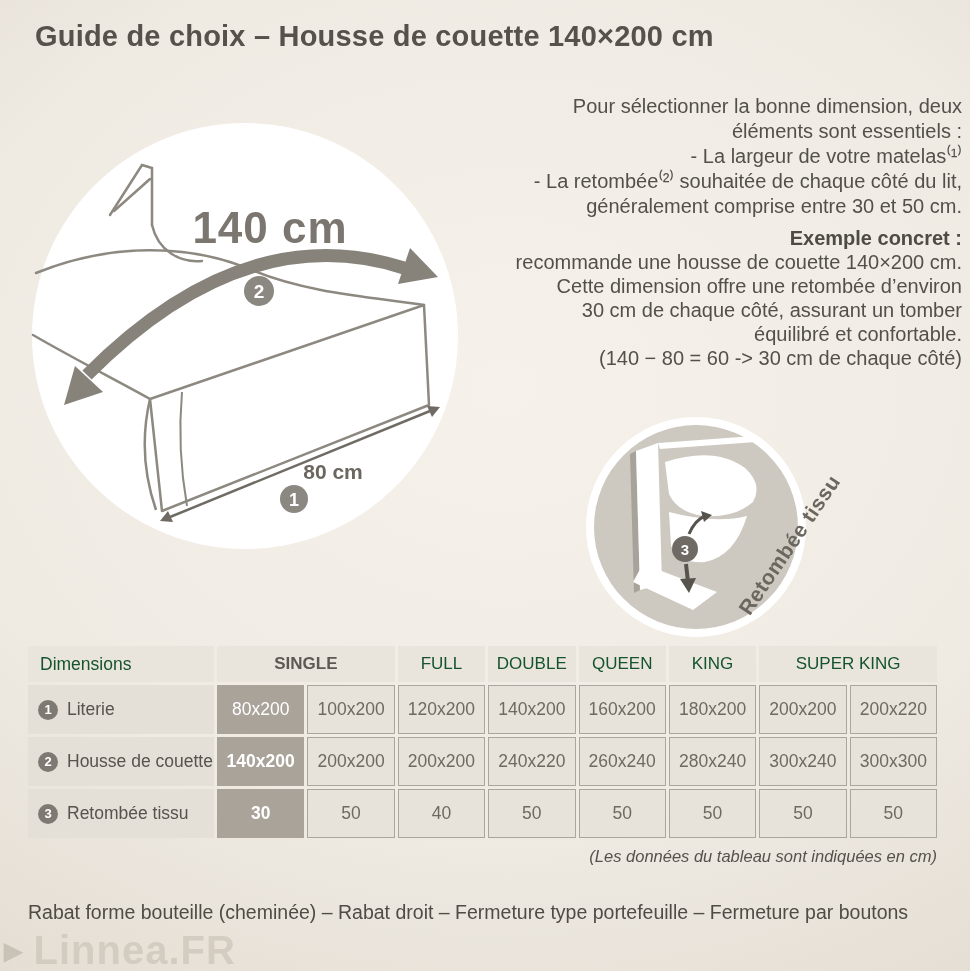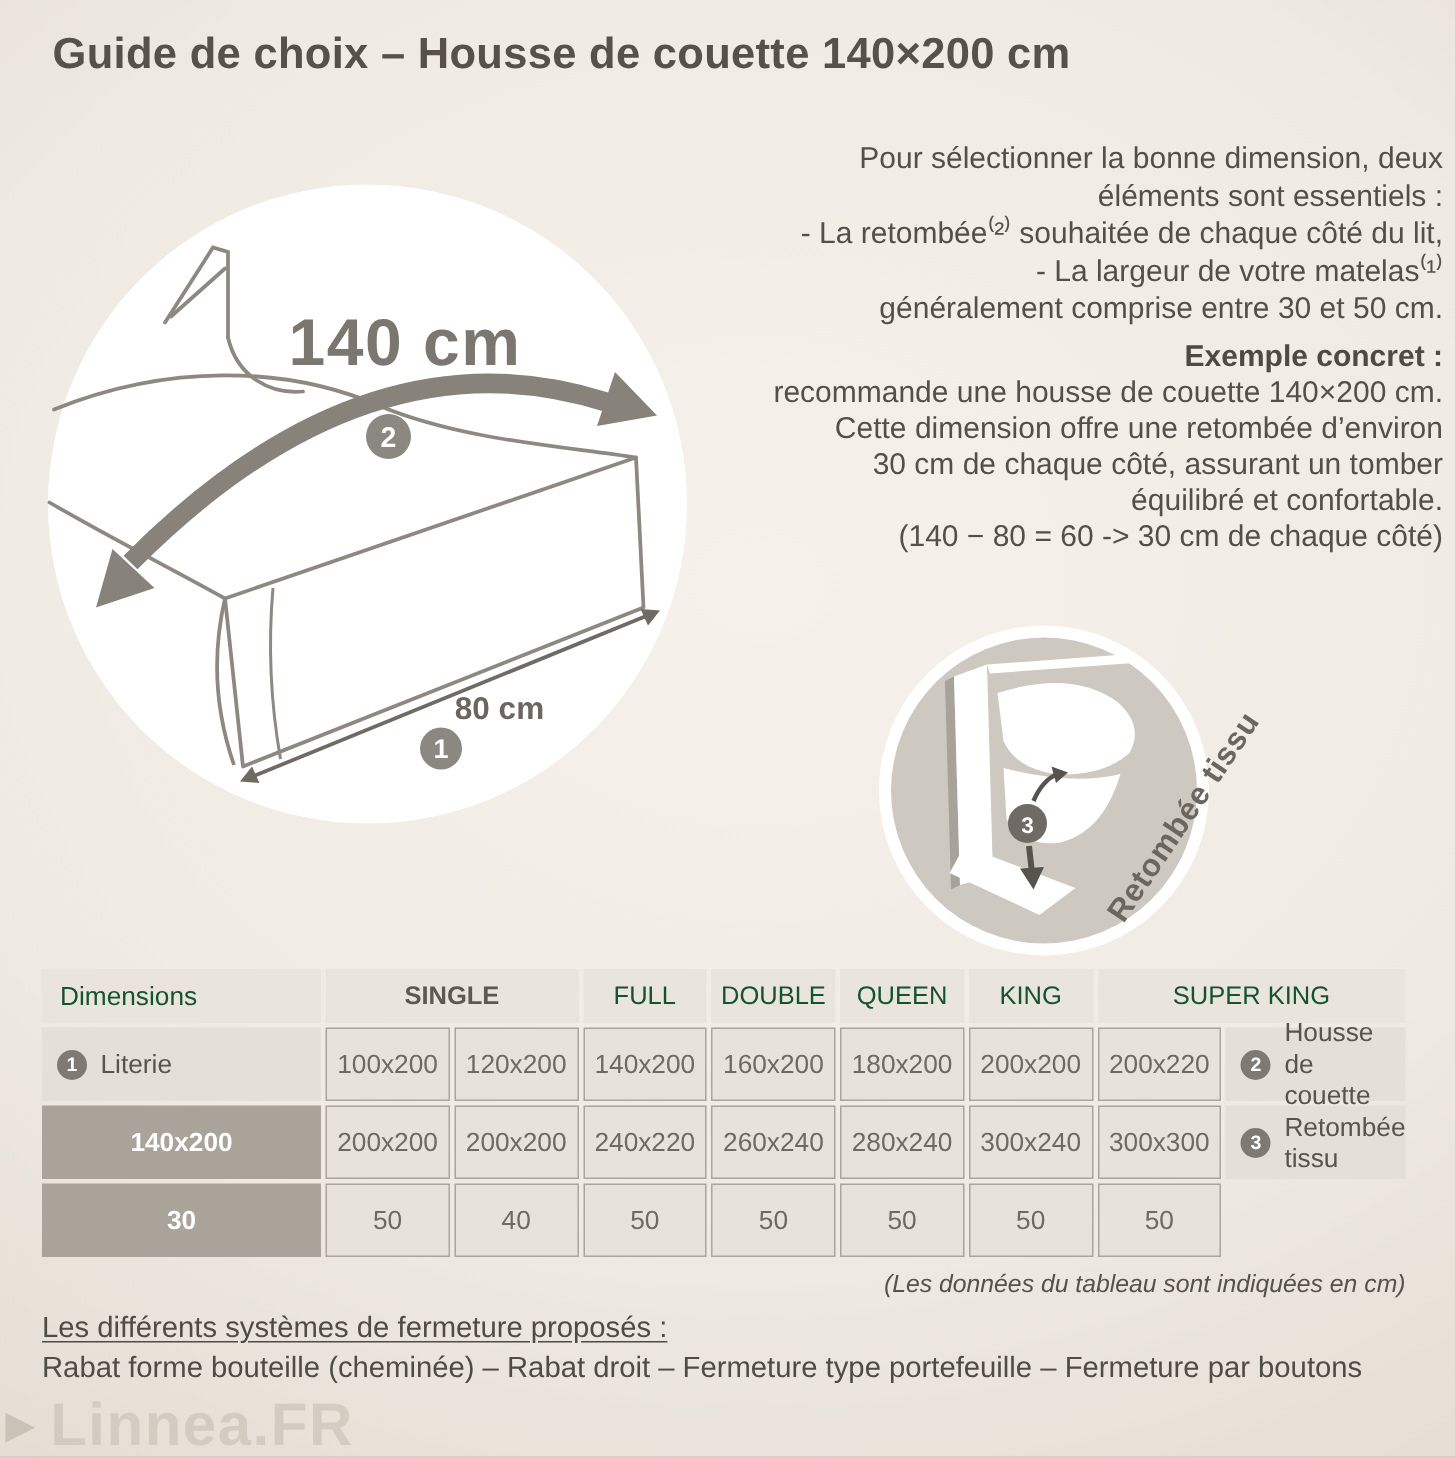--- a/index.html
+++ b/index.html
@@ -59,22 +59,22 @@
 </head>
 <body>
 
 <div class="page">
 
   <div class="abs title">Guide de choix – Housse de couette 140×200 cm</div>
 
   <div class="abs textcol intro">
     <div>Pour sélectionner la bonne dimension, deux</div>
     <div>éléments sont essentiels :</div>
+    <div>- La largeur de votre matelas⁽¹⁾</div>
     <div>- La retombée⁽²⁾ souhaitée de chaque côté du lit,</div>
-    <div>- La largeur de votre matelas⁽¹⁾</div>
     <div>généralement comprise entre 30 et 50 cm.</div>
   </div>
 
   <div class="abs textcol example">
     <div class="hd">Exemple concret :</div>
     <div>recommande une housse de couette 140×200 cm.</div>
     <div>Cette dimension offre une retombée d’environ</div>
     <div>30 cm de chaque côté, assurant un tomber</div>
     <div>équilibré et confortable.</div>
     <div>(140 − 80 = 60 -&gt; 30 cm de chaque côté)</div>
@@ -147,20 +147,21 @@
     <div class="th">FULL</div>
     <div class="th">DOUBLE</div>
     <div class="th">QUEEN</div>
     <div class="th">KING</div>
     <div class="th sp2">SUPER KING</div>
 
     <div class="rowlbl">
       <span class="badge">1</span>
       <span>Literie</span>
     </div>
+    <div class="td hl">80x200</div>
     <div class="td">100x200</div>
     <div class="td">120x200</div>
     <div class="td">140x200</div>
     <div class="td">160x200</div>
     <div class="td">180x200</div>
     <div class="td">200x200</div>
     <div class="td">200x220</div>
 
     <div class="rowlbl">
       <span class="badge">2</span>
@@ -183,21 +184,20 @@
     <div class="td">50</div>
     <div class="td">40</div>
     <div class="td">50</div>
     <div class="td">50</div>
     <div class="td">50</div>
     <div class="td">50</div>
     <div class="td">50</div>
   </div>
 
   <div class="abs note">(Les données du tableau sont indiquées en cm)</div>
-  <div class="abs closure-title">Les différents systèmes de fermeture proposés :</div>
   <div class="abs closure-line">Rabat forme bouteille (cheminée) – Rabat droit – Fermeture type portefeuille – Fermeture par boutons</div>
 
   <div class="abs watermark">
     <span class="tri">▶</span>
     <span>Linnea.FR</span>
   </div>
 
 </div>
 
 </body></html>

